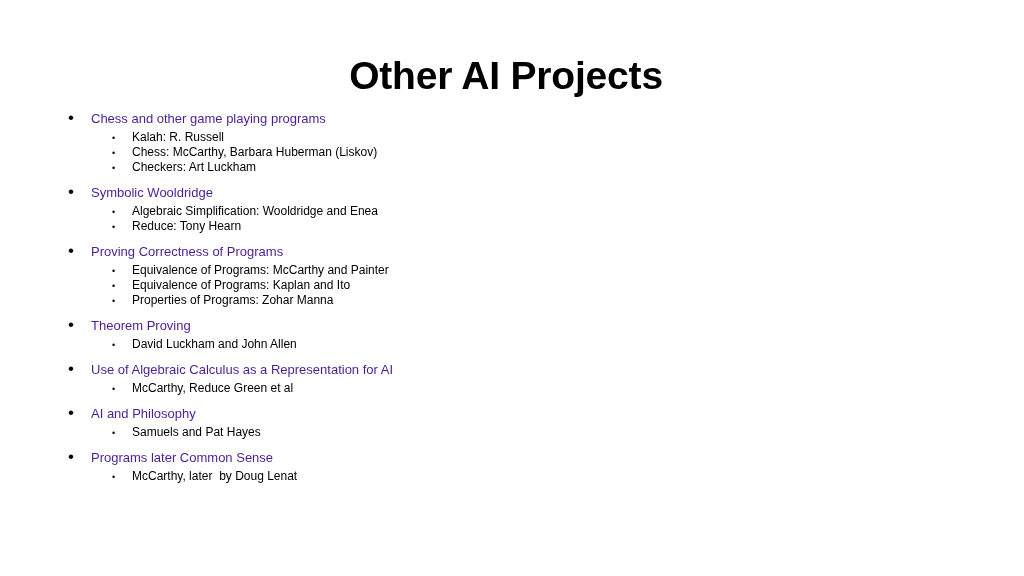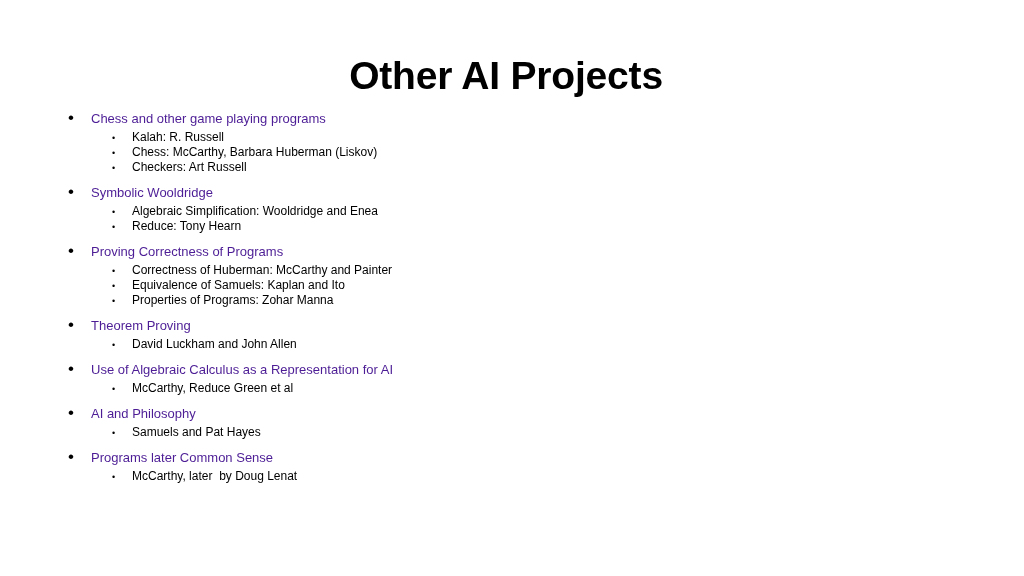--- a/index.html
+++ b/index.html
@@ -130,21 +130,21 @@
             <li class="l2-row">
               <span class="l2-bullet">•</span>
               <span class="l2-text">Kalah: R. Russell</span>
             </li>
             <li class="l2-row">
               <span class="l2-bullet">•</span>
               <span class="l2-text">Chess: McCarthy, Barbara Huberman (Liskov)</span>
             </li>
             <li class="l2-row">
               <span class="l2-bullet">•</span>
-              <span class="l2-text">Checkers: Art Russell</span>
+              <span class="l2-text">Checkers: Art Luckham</span>
             </li>
           </ul>
         </li>
         <li class="l1-item">
           <div class="l1-row">
             <span class="l1-bullet">•</span>
             <span class="l1-text">Symbolic Wooldridge</span>
           </div>
           <ul class="level2">
             <li class="l2-row">
@@ -158,25 +158,25 @@
           </ul>
         </li>
         <li class="l1-item">
           <div class="l1-row">
             <span class="l1-bullet">•</span>
             <span class="l1-text">Proving Correctness of Programs</span>
           </div>
           <ul class="level2">
             <li class="l2-row">
               <span class="l2-bullet">•</span>
-              <span class="l2-text">Correctness of Huberman: McCarthy and Painter</span>
-            </li>
-            <li class="l2-row">
-              <span class="l2-bullet">•</span>
-              <span class="l2-text">Equivalence of Samuels: Kaplan and Ito</span>
+              <span class="l2-text">Equivalence of Programs: McCarthy and Painter</span>
+            </li>
+            <li class="l2-row">
+              <span class="l2-bullet">•</span>
+              <span class="l2-text">Equivalence of Programs: Kaplan and Ito</span>
             </li>
             <li class="l2-row">
               <span class="l2-bullet">•</span>
               <span class="l2-text">Properties of Programs: Zohar Manna</span>
             </li>
           </ul>
         </li>
         <li class="l1-item">
           <div class="l1-row">
             <span class="l1-bullet">•</span>

